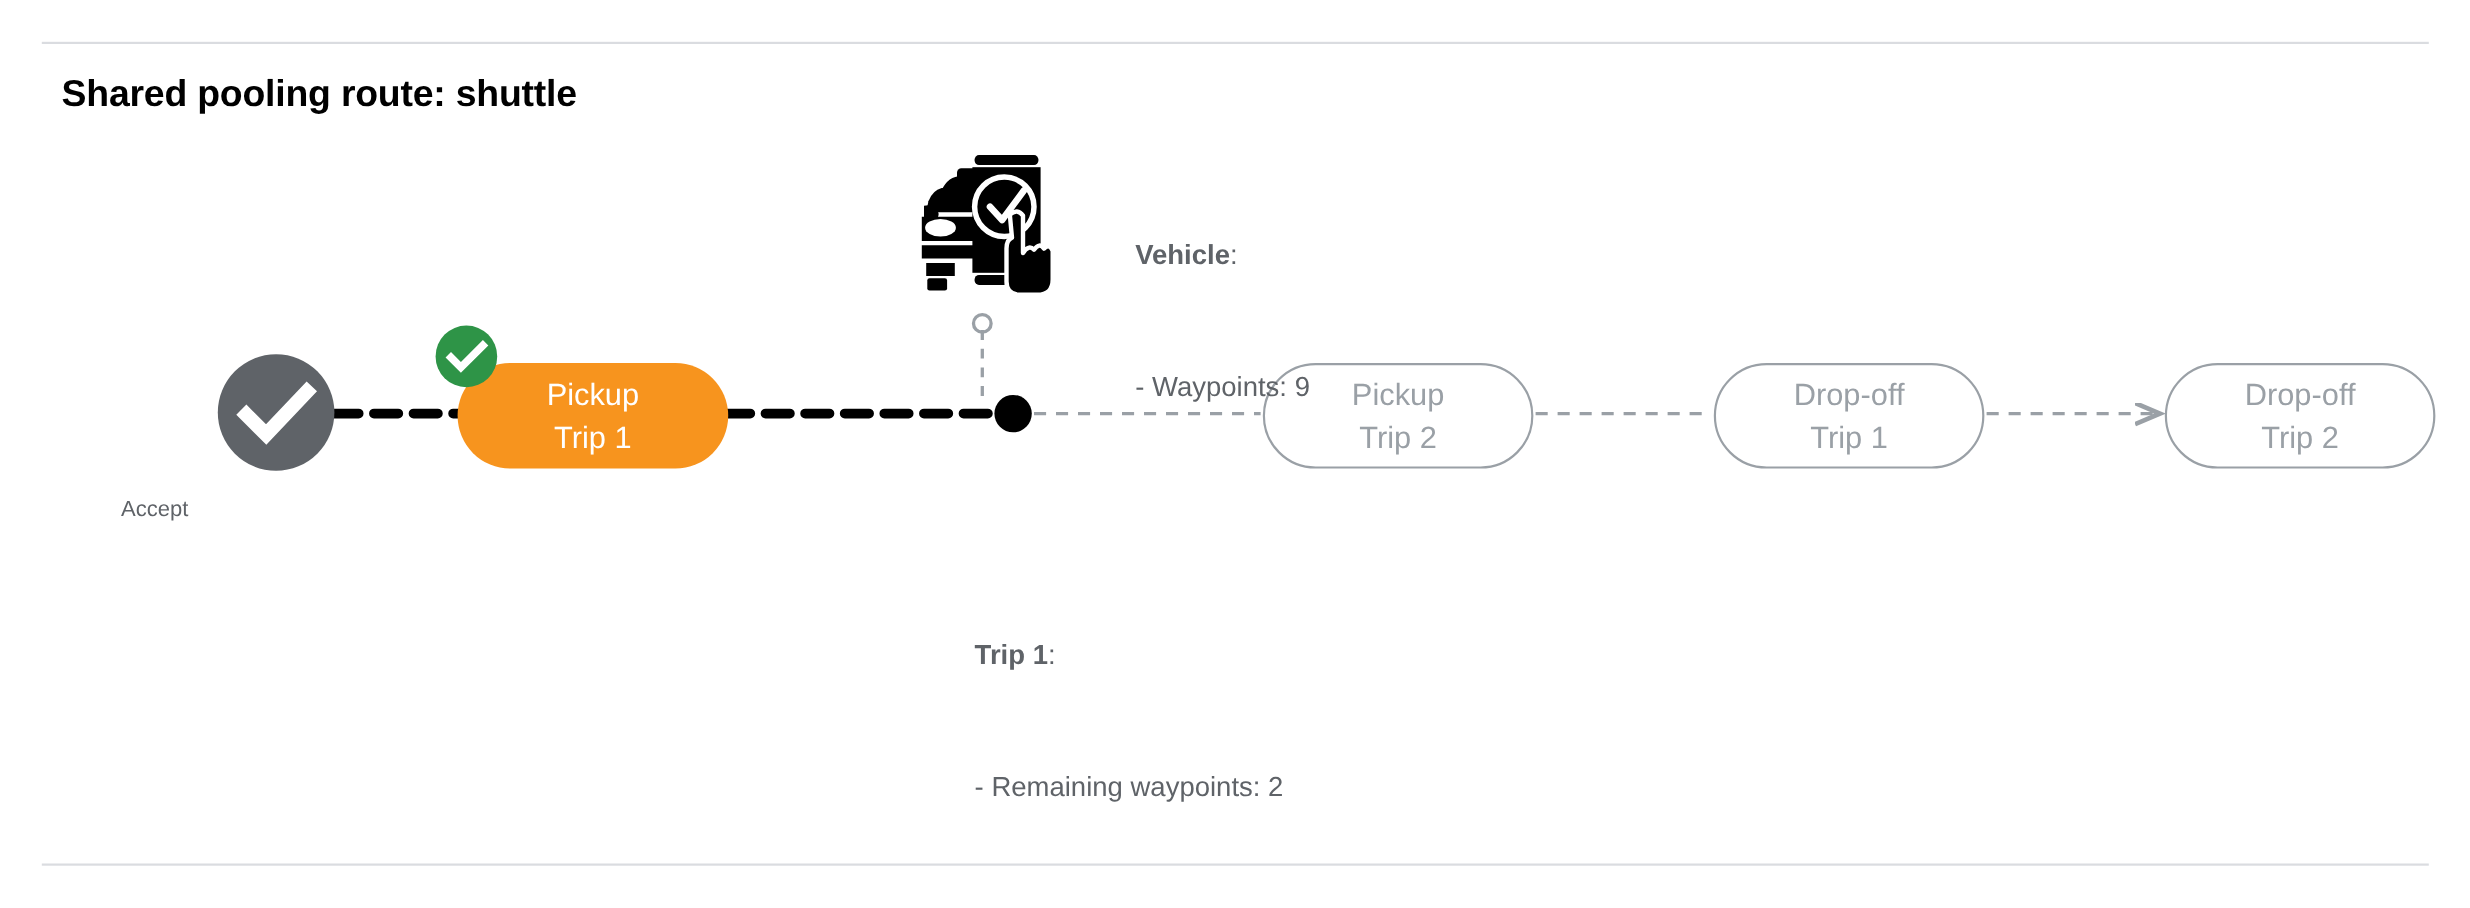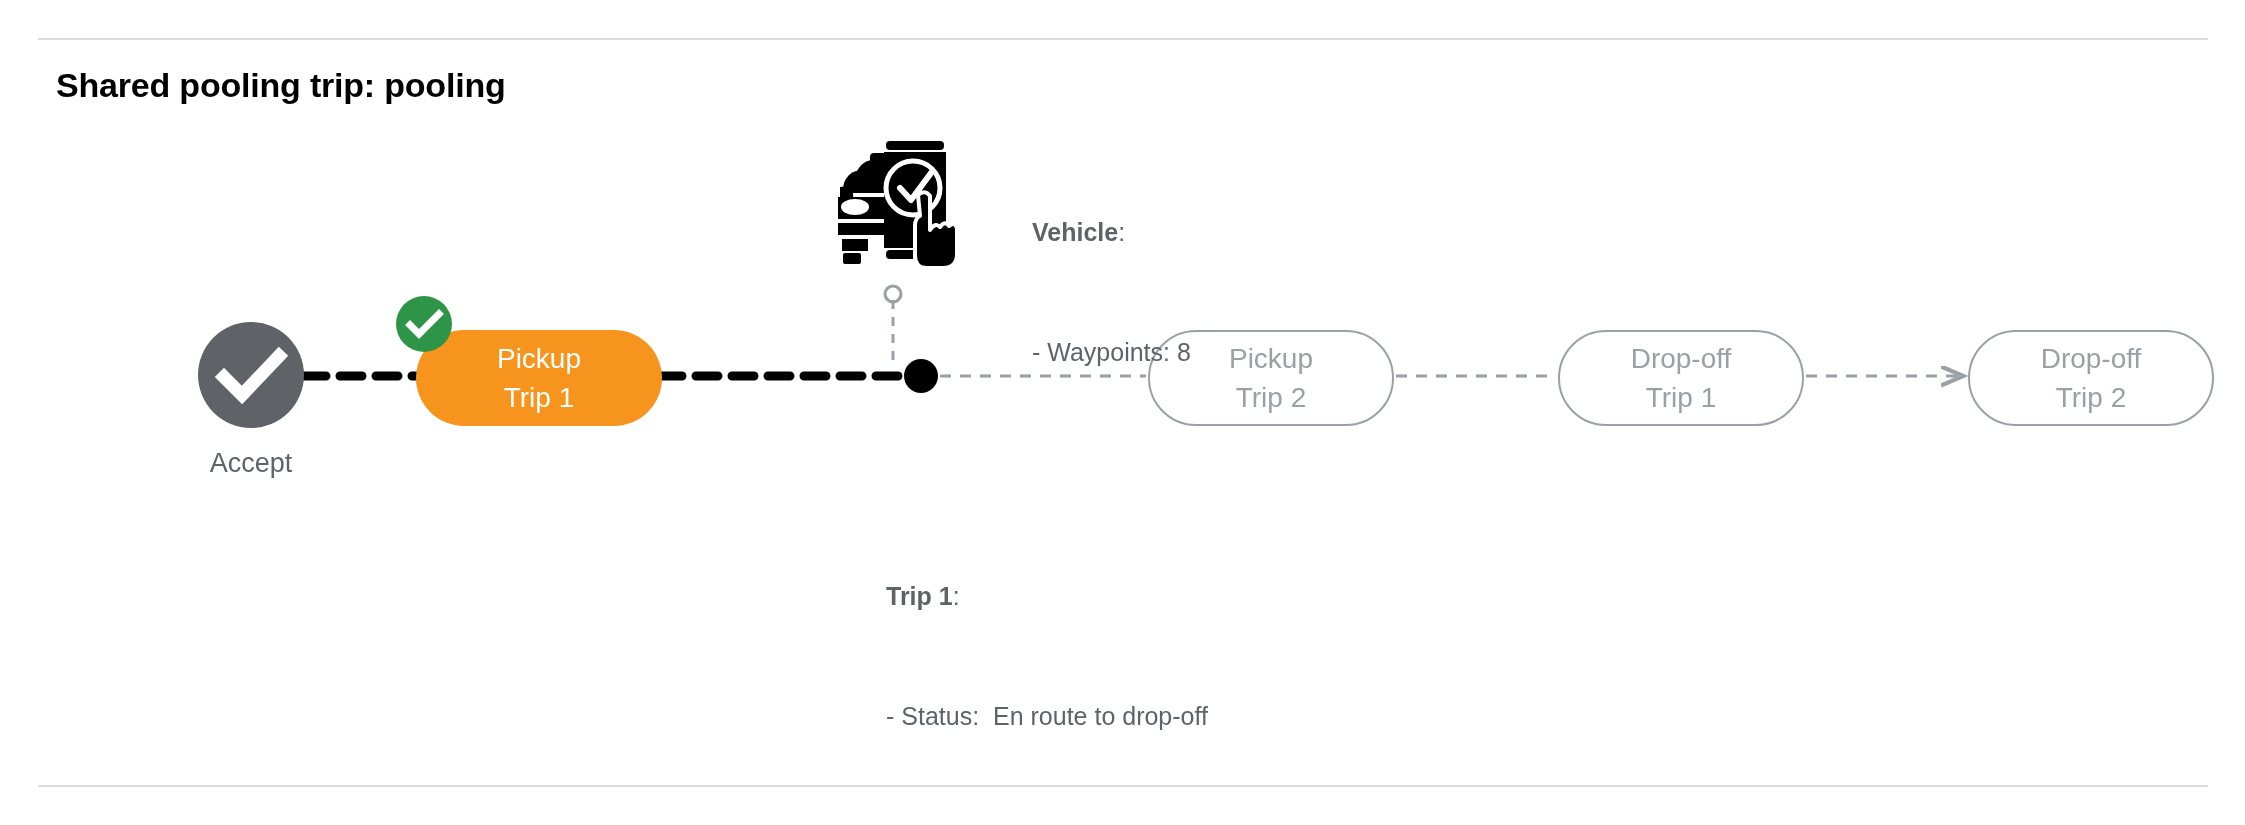--- a/index.html
+++ b/index.html
@@ -54,22 +54,22 @@
     width: 106px;
     height: 106px;
     border-radius: 50%;
     background: #5f6368;
   }
   .accept-label {
     position: absolute;
     left: 110px;
     top: 443px;
     width: 282px;
-    text-align: center;
-    font-size: 27px;
+    text-align: left;
+    font-size: 20px;
     line-height: 40px;
     color: #5f6368;
   }
 
   
   .pill {
     position: absolute;
     box-sizing: border-box;
     border-radius: 64px;
     display: flex;
@@ -131,21 +131,21 @@
   .annot b { font-weight: bold; color: #5f6368; margin-top: 20px; }
   .annot-vehicle { left: 1032px; top: 132px; }
   .annot-trips  { left: 886px; top: 496px; }
 </style>
 </head>
 <body>
 
 <div class="rule rule-top"></div>
 <div class="rule rule-bottom"></div>
 
-<div class="page-title">Shared pooling trip: pooling</div>
+<div class="page-title">Shared pooling route: shuttle</div>
 
 <div class="canvas">
   <svg width="2245" height="825" viewBox="0 0 2245 825" xmlns="http://www.w3.org/2000/svg">
     <defs>
       <marker id="arrowhead" markerWidth="9" markerHeight="9" refX="7" refY="3.2" orient="auto" markerUnits="strokeOnUse">
         <path d="M0,0 L7.5,3.2 L0,6.4" fill="none" stroke="#9aa0a6" stroke-width="1.4"></path>
       </marker>
     </defs>
 
     <line x1="304" y1="376" x2="418" y2="376" stroke="#000000" stroke-width="9" stroke-linecap="round" stroke-dasharray="22 14"></line>
@@ -217,23 +217,22 @@
     <circle cx="95" cy="63" r="27" fill="none" stroke="#ffffff" stroke-width="5"></circle>
     <path d="M82 63 L93 75 L113 48" fill="none" stroke="#ffffff" stroke-width="6" stroke-linecap="round" stroke-linejoin="round"></path>
 
     <path d="M100 70 q7 -6 12 1 l0 34 q5 -8 10 -3 q5 -7 9 -1 q5 -5 8 2 l0 26
              q0 14 -14 14 h-16 q-12 0 -12 -12 l0 -30 q0 -8 5 -10 z" fill="#000000" stroke="#ffffff" stroke-width="4" stroke-linejoin="round"></path>
   </svg>
 </div>
 
 <div class="annot annot-vehicle">
   <div><b>Vehicle</b><span>:</span></div>
-  <div>- Waypoints: 8</div>
+  <div>- Waypoints: 9</div>
 </div>
 
 <div class="annot annot-trips">
   <div><b>Trip 1</b><span>:</span></div>
-  <div>- Status:  En route to drop-off</div>
   <div>- Remaining waypoints: 2</div>
   
   
   
 </div>
 
 </body></html>

